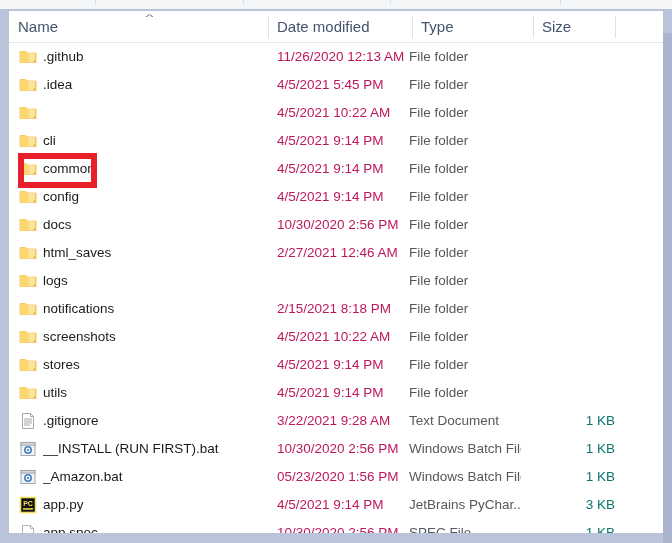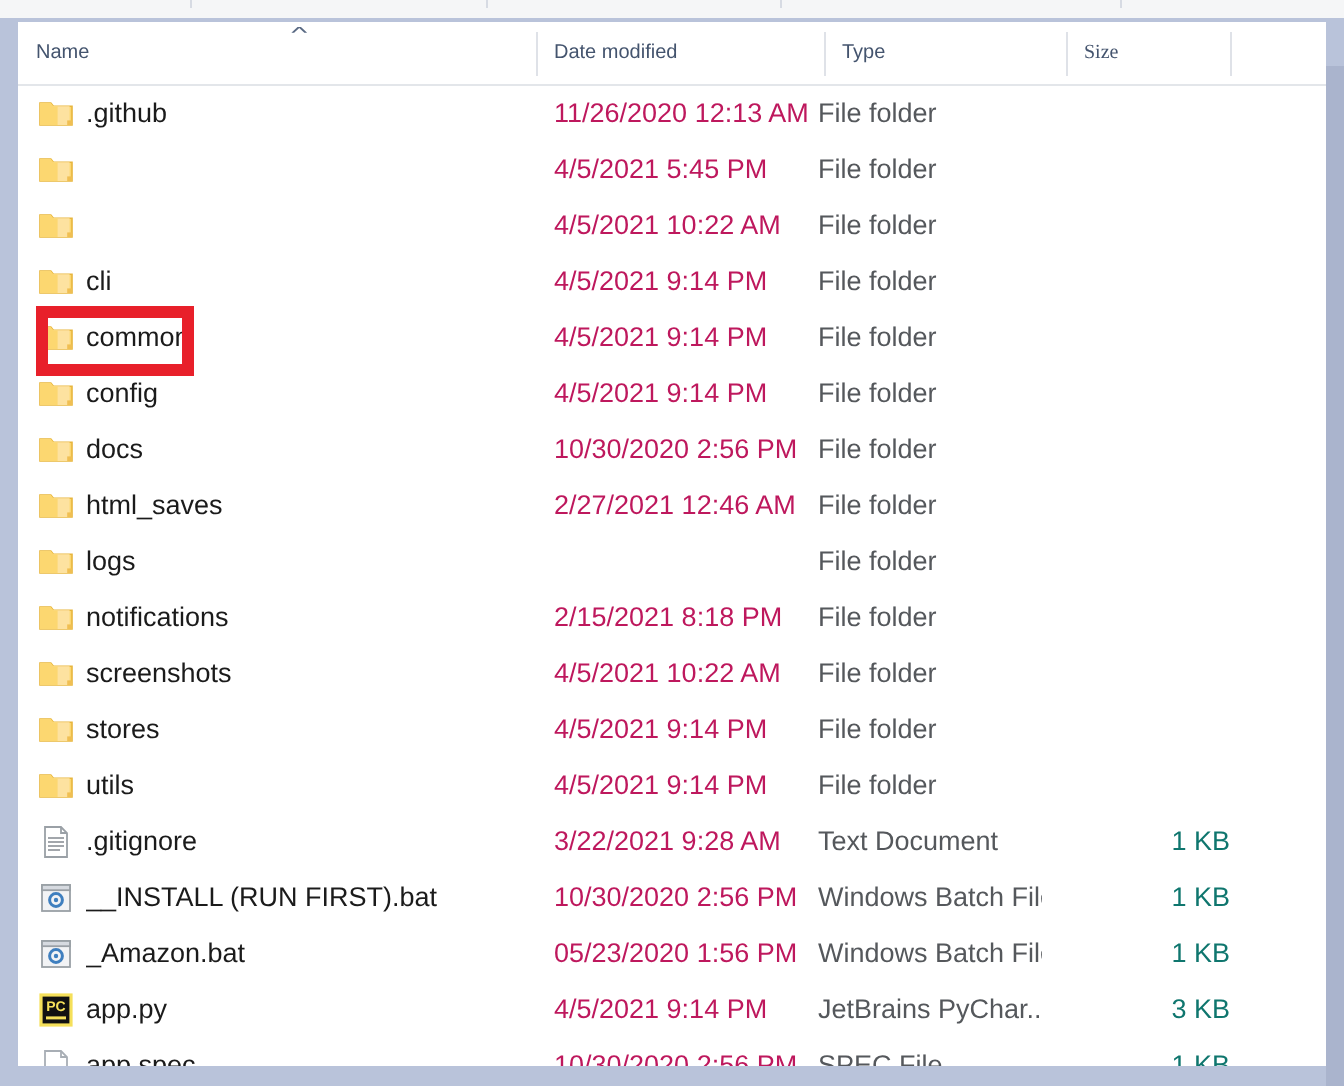--- a/index.html
+++ b/index.html
@@ -73,21 +73,21 @@
     position: relative;
     height: 31px;
     background: #ffffff;
     border-bottom: 1px solid #e3e6ea;
   }
   .col-header .hdr-cell {
     position: absolute;
     top: 0;
     height: 31px;
     line-height: 31px;
-    font-size: 10px;
+    font-size: 15px;
     color: #44546e;
     white-space: nowrap;
     overflow: hidden;
   }
   .col-header .hdr-divider {
     position: absolute;
     top: 5px;
     width: 1px;
     height: 22px;
     background: #dfe2e8;
@@ -99,21 +99,21 @@
     line-height: 11px;
     color: #5a6a84;
     transform: scaleX(1.55) scaleY(0.72);
     transform-origin: center top;
   }
 
   
   .hdr-name  { left: 9px;   width: 250px; }
   .hdr-date  { left: 268px; width: 136px; }
   .hdr-type  { left: 412px; width: 112px; }
-  .hdr-size  { left: 533px; width: 74px; font-family: Liberation Serif, serif;  }
+  .hdr-size  { left: 533px; width: 74px;  }
   .div-1 { left: 259px; }
   .div-2 { left: 403px; }
   .div-3 { left: 524px; }
   .div-4 { left: 606px; }
   .caret-name { left: 138px; }
 
   
   .rows {
     position: relative;
   }
@@ -210,20 +210,21 @@
         <div class="row">
           <span class="icon-wrap">
             <svg width="18" height="18" viewBox="0 0 18 18">
               <path d="M1 3.5h5.4l1.3 1.6H17v9.4H1z" fill="#fcd770"></path>
               <path d="M1 3.5h5.4l1.3 1.6H17v9.4H1z" fill="none" stroke="#e8b63d" stroke-width="0.8"></path>
               <path d="M3.6 5.1h12.2v9.4H3.6z" fill="#fde2a0"></path>
               <path d="M1 3.5h5.4l1.3 1.6h2.1v9.4H1z" fill="#fcd770"></path>
               <path d="M14.6 12.2h2.4v2.3h-2.4z" fill="#f0bf52"></path>
             </svg>
           </span>
+          <div class="cell c-name">.idea</div>
           <div class="cell c-date">4/5/2021 5:45 PM</div>
           <div class="cell c-type">File folder</div>
           <div class="cell c-size"></div>
         </div>
         <div class="row">
           <span class="icon-wrap">
             <svg width="18" height="18" viewBox="0 0 18 18">
               <path d="M1 3.5h5.4l1.3 1.6H17v9.4H1z" fill="#fcd770"></path>
               <path d="M1 3.5h5.4l1.3 1.6H17v9.4H1z" fill="none" stroke="#e8b63d" stroke-width="0.8"></path>
               <path d="M3.6 5.1h12.2v9.4H3.6z" fill="#fde2a0"></path>

